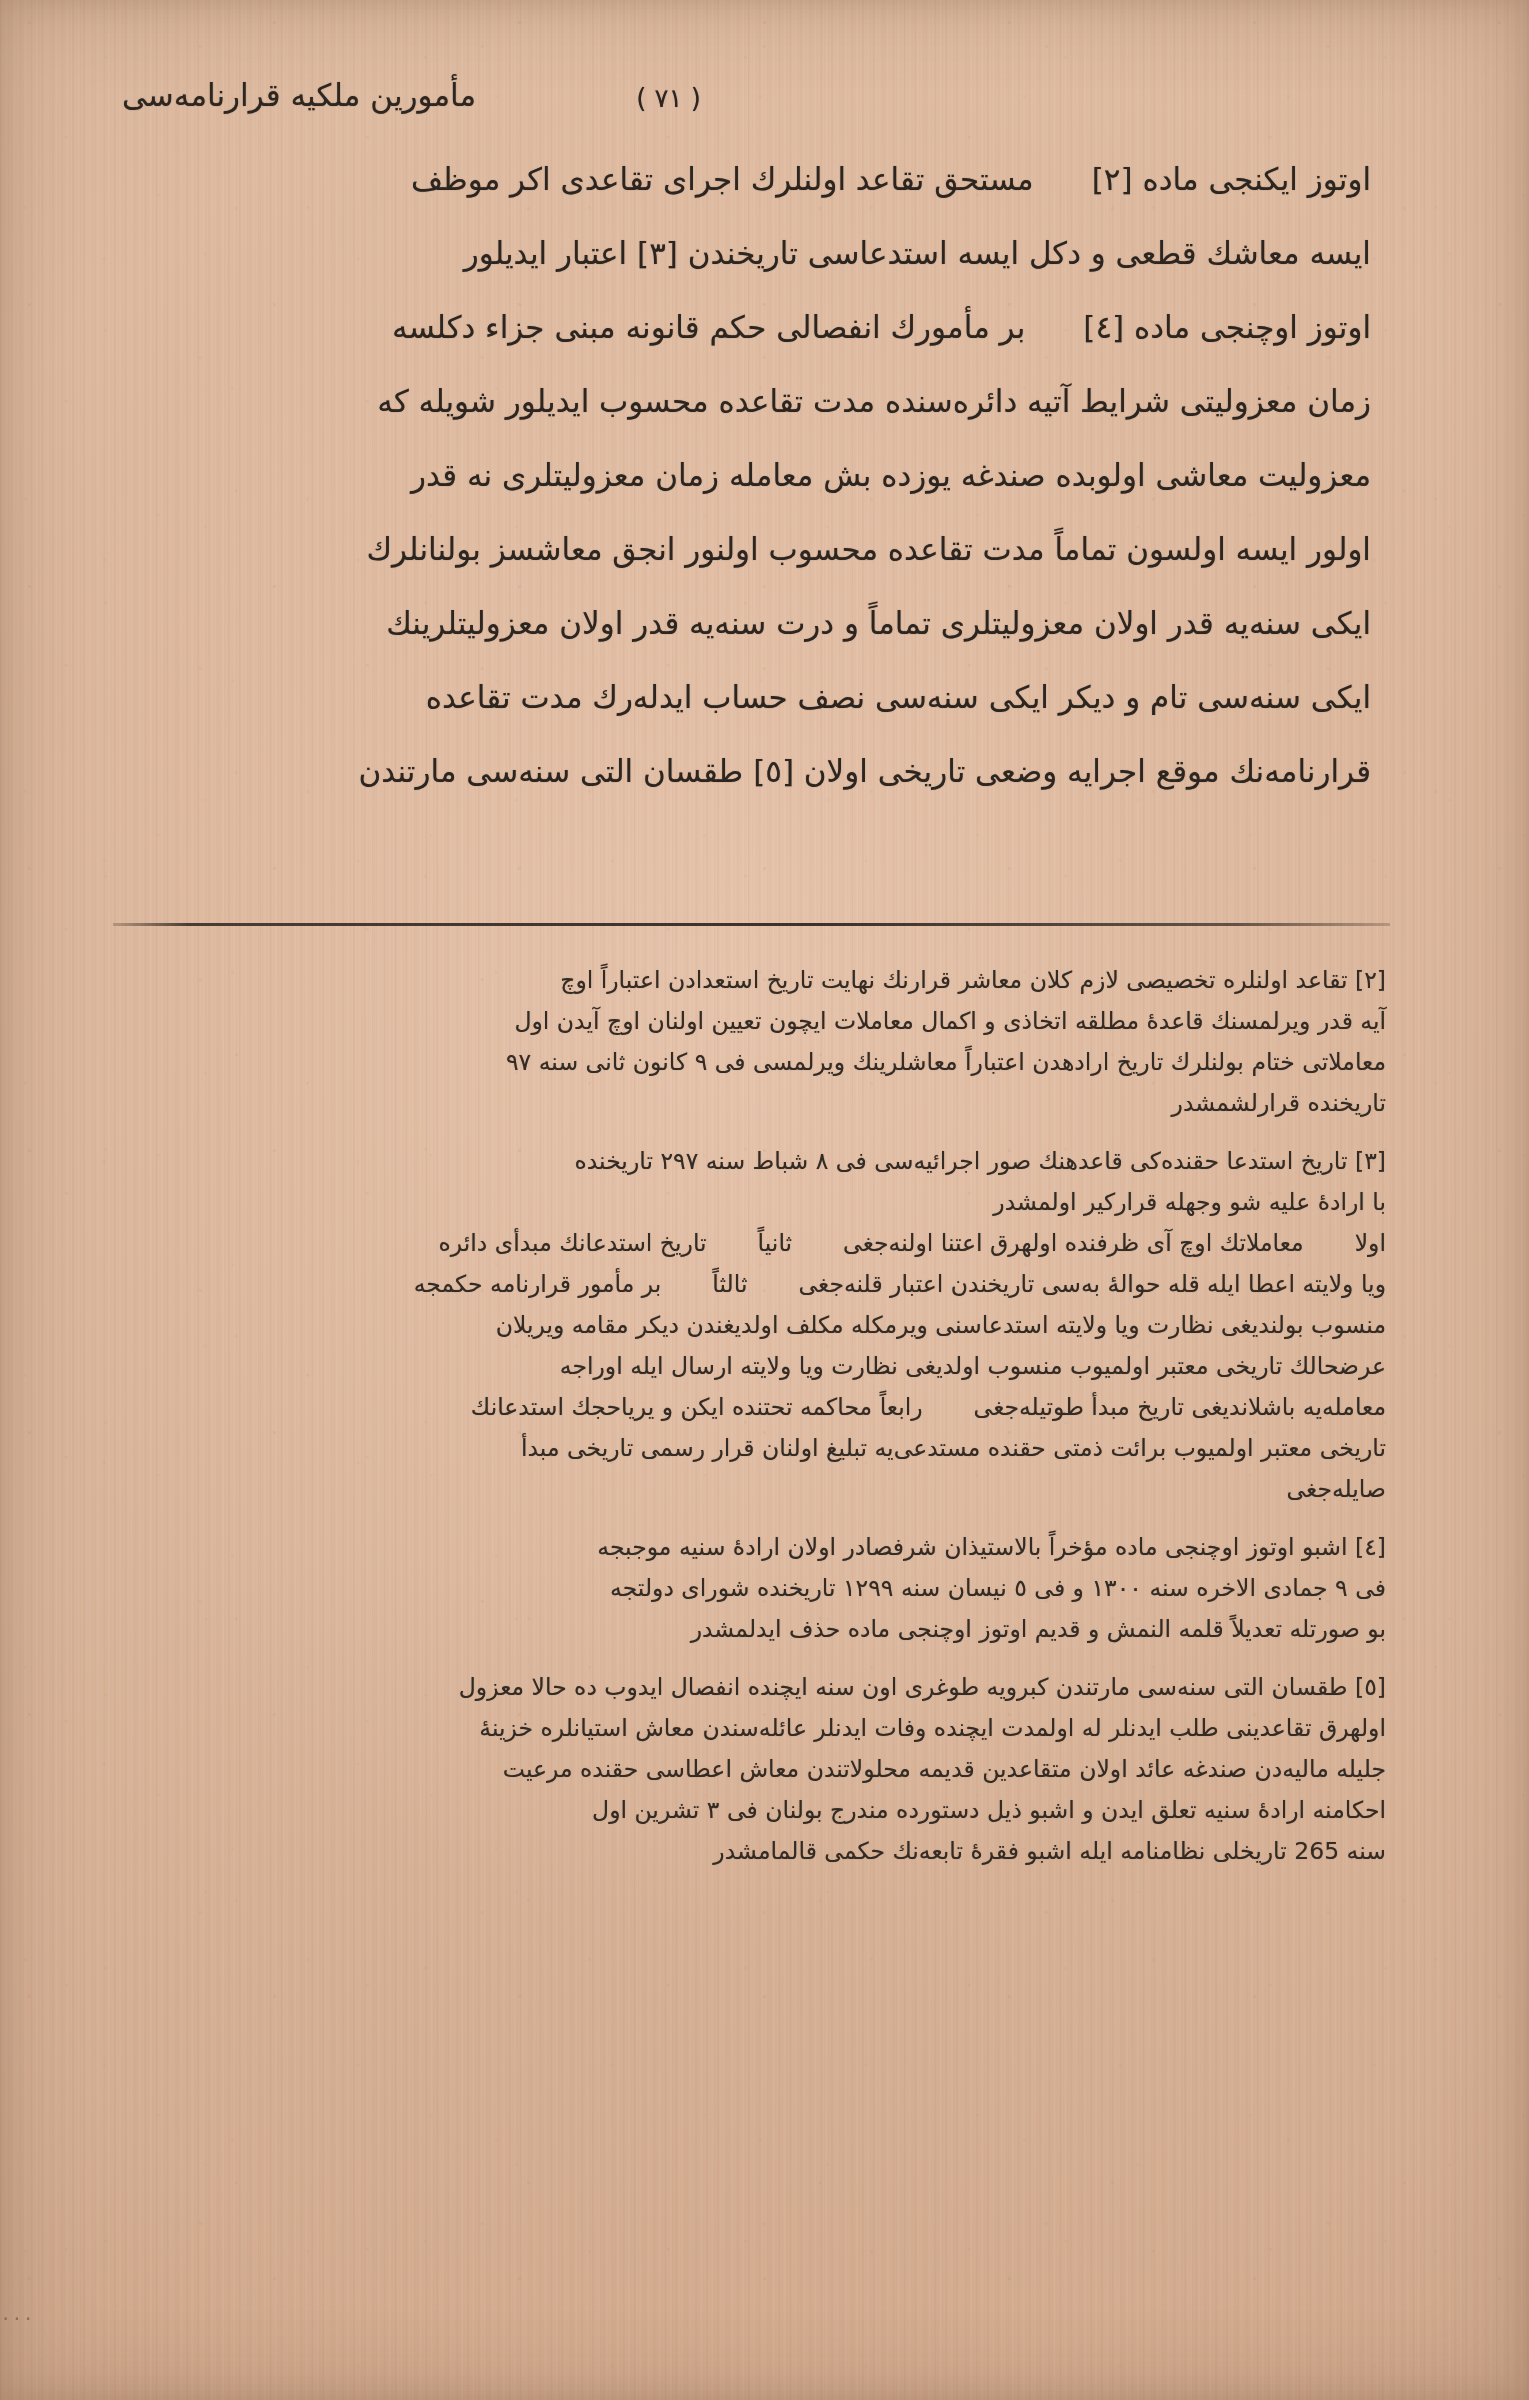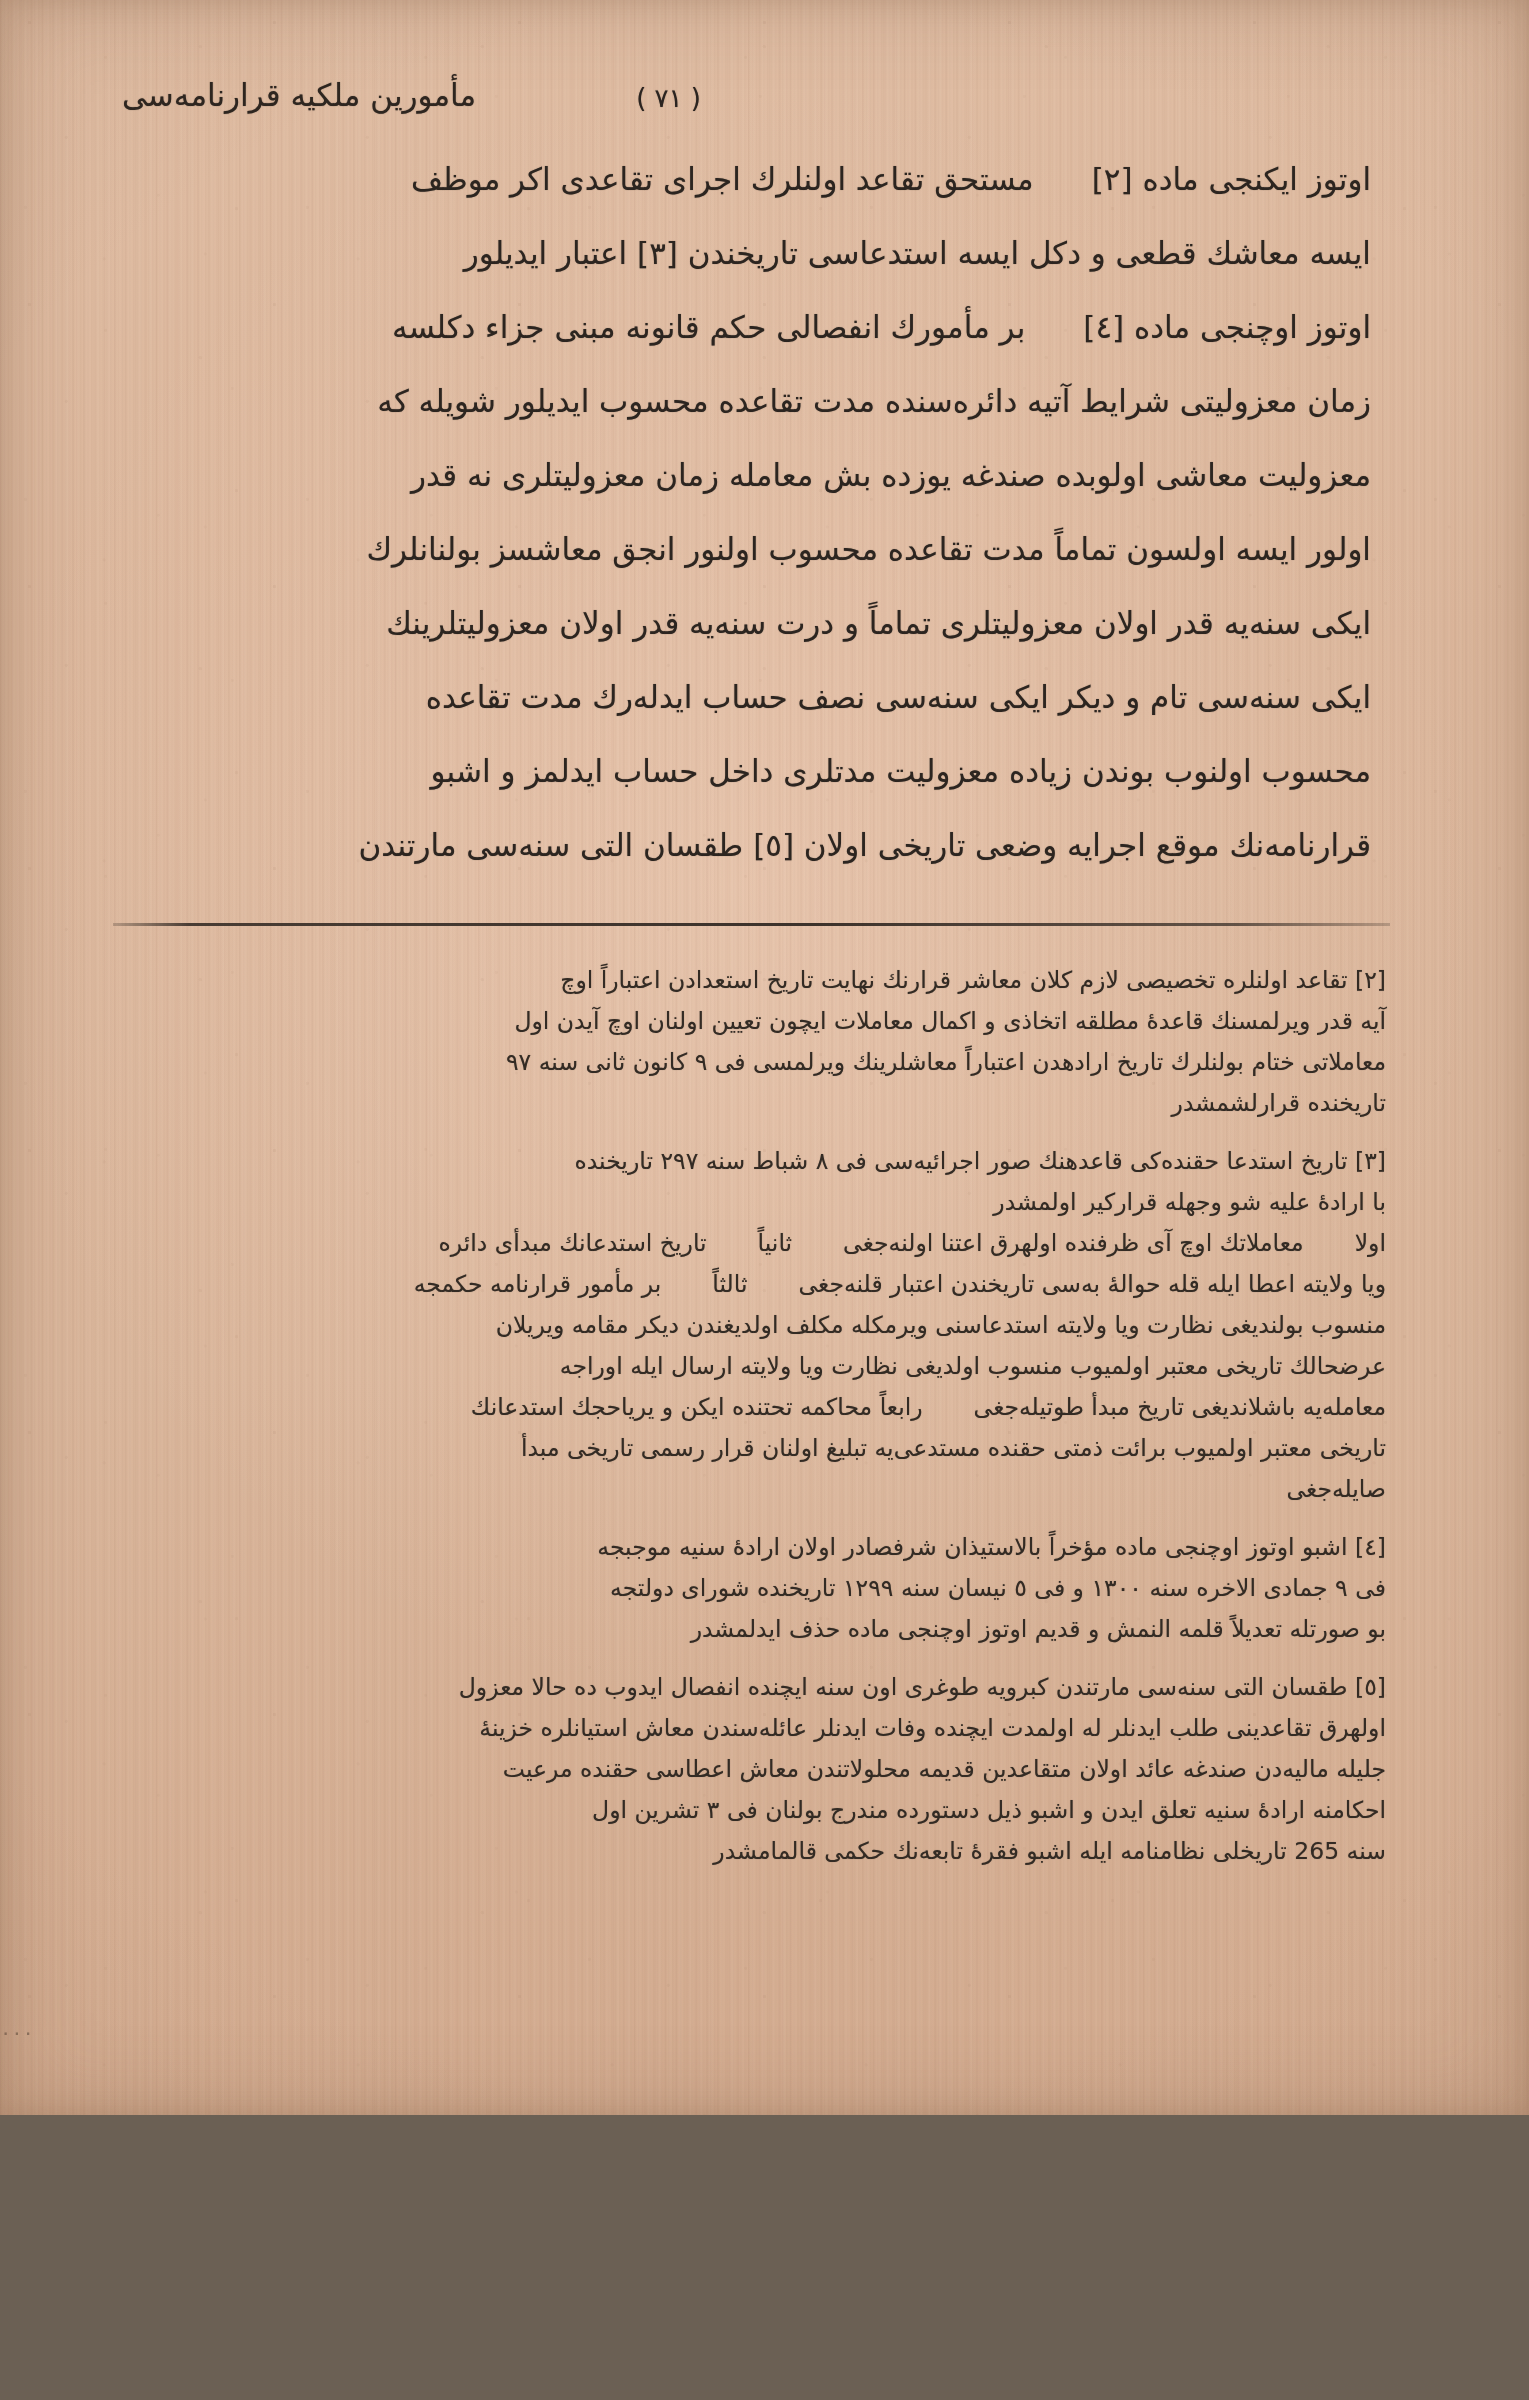--- a/index.html
+++ b/index.html
@@ -3,21 +3,21 @@
 <meta charset="utf-8">
 <style>
   html, body {
     margin: 0;
     padding: 0;
     background: #6b6054;
   }
   .page {
     position: relative;
     width: 1529px;
-    height: 2115px;
+    height: 2400px;
     margin: 0 auto;
     background: #ddb79c;
     background-image:
       linear-gradient(90deg, rgba(170,130,105,0.10) 0px, rgba(170,130,105,0.00) 1.9px, rgba(255,240,228,0.05) 4.7px, rgba(170,130,105,0.00) 8.5px),
       linear-gradient(90deg, rgba(120,88,68,0.06) 0px, rgba(255,255,255,0.00) 2.8px),
       radial-gradient(ellipse 70% 55% at 48% 42%, rgba(241,208,186,0.55) 0%, rgba(241,208,186,0.0) 70%),
       radial-gradient(ellipse 120% 90% at 50% 50%, rgba(214,175,147,0.0) 55%, rgba(176,137,110,0.45) 100%),
       linear-gradient(180deg, #e0bda3 0%, #dcb79c 30%, #dab69b 65%, #d3ab8f 100%);
     background-size: 10.4px 100%, 3.8px 100%, 100% 100%, 100% 100%, 100% 100%;
     overflow: hidden;
@@ -200,23 +200,20 @@
     <div class="body-line">
       <span class="ln-seg">اولور ايسه اولسون تماماً مدت تقاعده محسوب اولنور انجق معاشسز بولنانلرك</span>
     </div>
     <div class="body-line">
       <span class="ln-seg">ايكى سنه‌يه قدر اولان معزوليتلرى تماماً و درت سنه‌يه قدر اولان معزوليتلرينك</span>
     </div>
     <div class="body-line">
       <span class="ln-seg">ايكى سنه‌سى تام و ديكر ايكى سنه‌سى نصف حساب ايدله‌رك مدت تقاعده</span>
     </div>
     <div class="body-line">
-      <span class="ln-seg">محسوب اولنوب بوندن زياده معزوليت مدتلرى داخل حساب ايدلمز و اشبو</span>
-    </div>
-    <div class="body-line">
       <span class="ln-seg">قرارنامه‌نك موقع اجرايه وضعى تاريخى اولان [٥] طقسان التى سنه‌سى مارتندن</span>
     </div>
 
   </div>
 
   <div class="divider"></div>
 
   <div class="notes">
 
     <div class="note">

